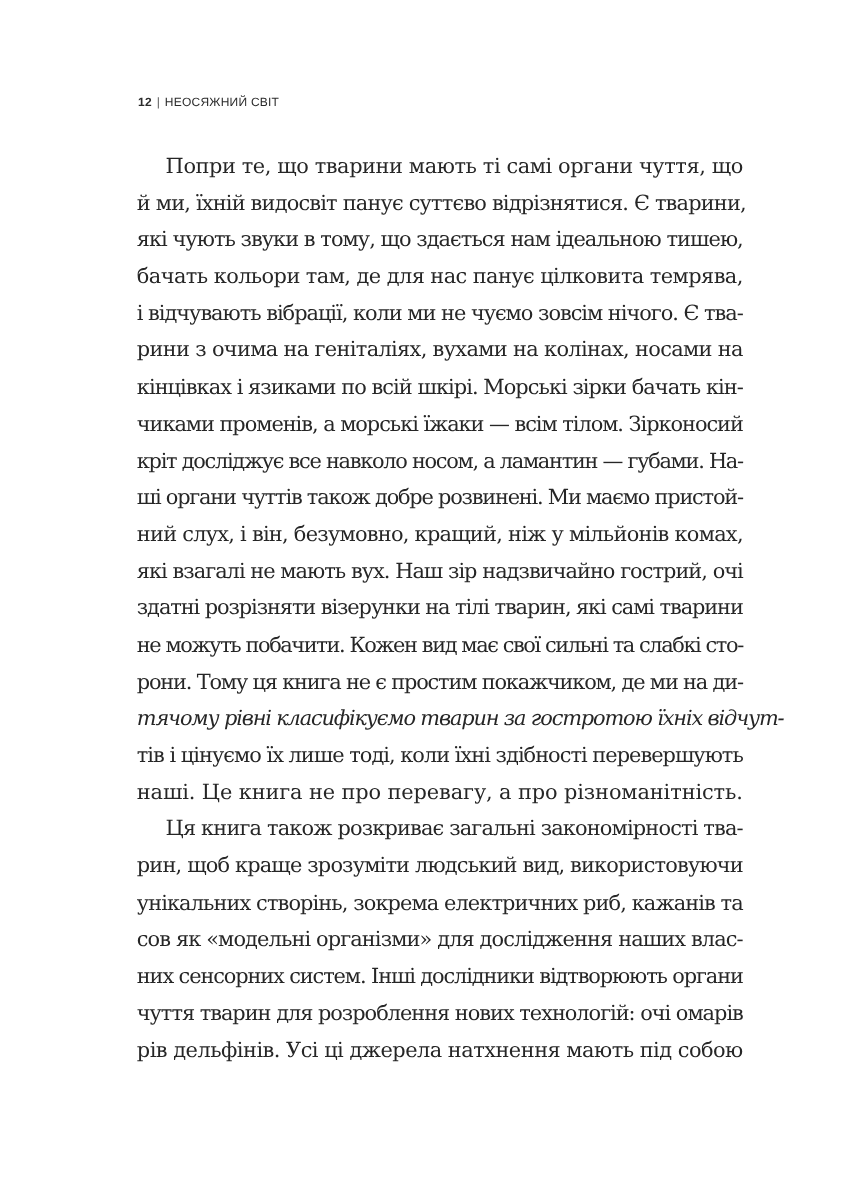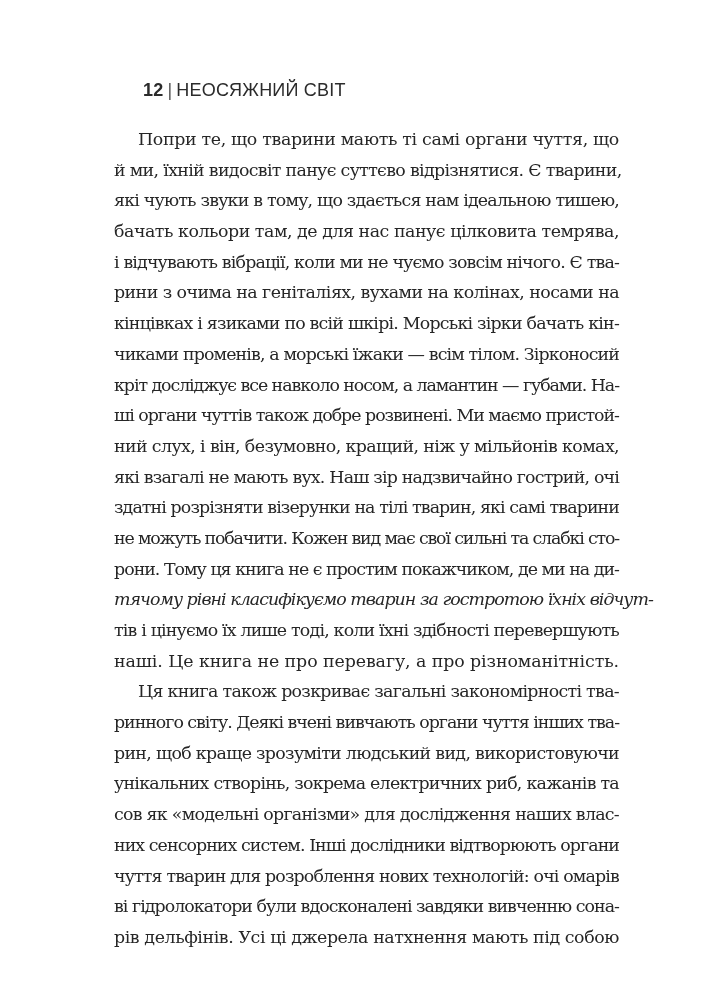--- a/index.html
+++ b/index.html
@@ -12,25 +12,24 @@
       height: 1000px;
       position: relative;
       overflow: hidden;
       color: #2a2a2a;
     }
     .running-header {
       position: absolute;
       left: 115px;
       top: 80px;
       font-family: "Liberation Sans", sans-serif;
-      font-size: 18px;
+      font-size: 10px;
       color: #2b2b2b;
       letter-spacing: 0.2px;
       white-space: nowrap;
-      margin-left: 28px;
     }
     .running-header .page-num {
       font-weight: bold;
     }
     .running-header .sep {
       margin: 0 4px;
       color: #555;
       font-weight: normal;
     }
     .body-text {
@@ -80,23 +79,21 @@
     <span class="line" style="white-space: nowrap; letter-spacing: -0.801724px;">які взагалі не мають вух. Наш зір надзвичайно гострий, очі</span>
     <span class="line" style="white-space: nowrap; letter-spacing: -0.896875px;">здатні розрізняти візерунки на тілі тварин, які самі тварини</span>
     <span class="line" style="white-space: nowrap; letter-spacing: -1.16771px;">не можуть побачити. Кожен вид має свої сильні та слабкі сто-</span>
     <span class="line" style="white-space: nowrap; letter-spacing: -0.981908px;">рони. Тому ця книга не є простим покажчиком, де ми на ди-</span>
     <span class="line" style="white-space: nowrap; letter-spacing: -0.959746px; font-style: italic;">тячому рівні класифікуємо тварин за гостротою їхніх відчут-</span>
     <span class="line" style="white-space: nowrap; letter-spacing: -0.813542px;">тів і цінуємо їх лише тоді, коли їхні здібності перевершують</span>
     <span class="line last" style="white-space: nowrap; letter-spacing: -0.0894097px;">наші. Це книга не про перевагу, а про різноманітність.</span>
   </div>
   <div class="paragraph">
     <span class="line indent" style="white-space: nowrap; letter-spacing: -0.69546px;">Ця книга також розкриває загальні закономірності тва-</span>
-    <span class="line" style="white-space: nowrap; letter-spacing: -1.01827px;">ринного світу. Деякі вчені вивчають органи чуття інших тва-</span>
     <span class="line" style="white-space: nowrap; letter-spacing: -0.686026px;">рин, щоб краще зрозуміти людський вид, використовуючи</span>
     <span class="line" style="white-space: nowrap; letter-spacing: -0.748884px;">унікальних створінь, зокрема електричних риб, кажанів та</span>
     <span class="line" style="white-space: nowrap; letter-spacing: -0.728693px;">сов як «модельні організми» для дослідження наших влас-</span>
     <span class="line" style="white-space: nowrap; letter-spacing: -0.927455px;">них сенсорних систем. Інші дослідники відтворюють органи</span>
     <span class="line" style="white-space: nowrap; letter-spacing: -0.845121px;">чуття тварин для розроблення нових технологій: очі омарів</span>
-    <span class="line" style="white-space: nowrap; letter-spacing: -0.965461px;">ві гідролокатори були вдосконалені завдяки вивченню сона-</span>
     <span class="line" style="white-space: nowrap; letter-spacing: -0.41875px;">рів дельфінів. Усі ці джерела натхнення мають під собою</span>
 
   </div>
 </div>
 
 </body></html>

